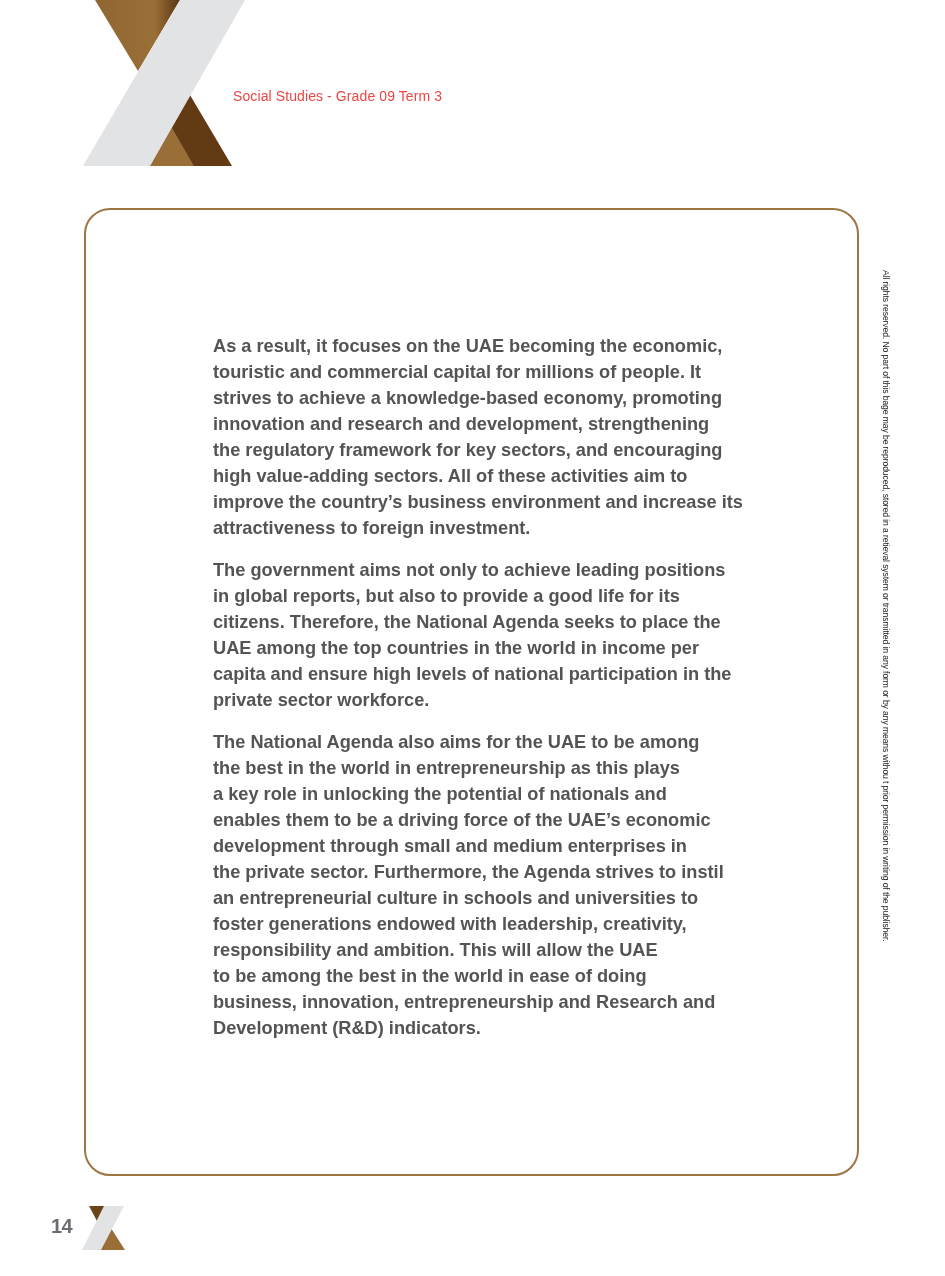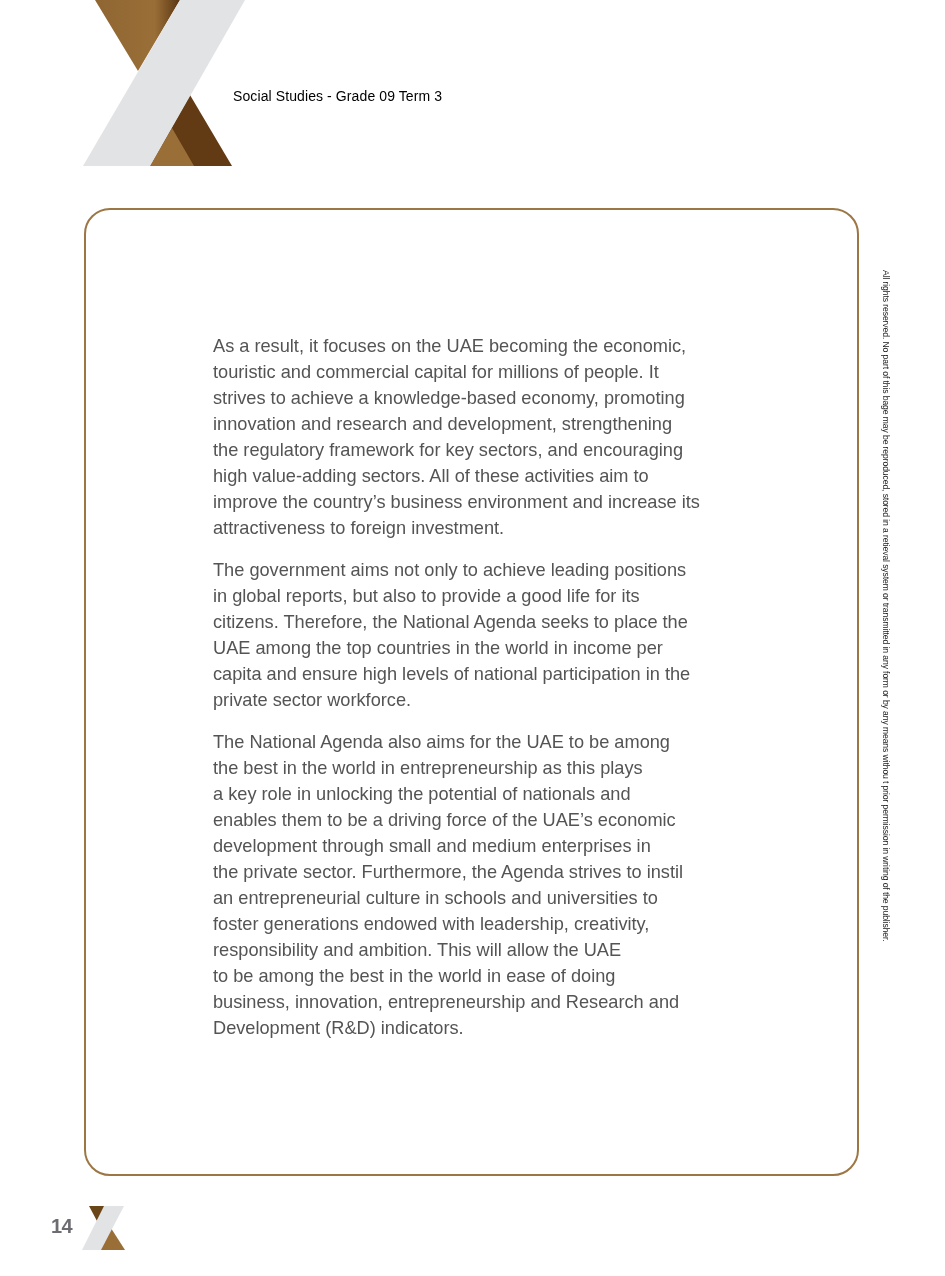--- a/index.html
+++ b/index.html
@@ -19,21 +19,21 @@
       left: 0;
       top: 0;
       width: 260px;
       height: 170px;
     }
     .header-title {
       position: absolute;
       left: 233px;
       top: 88px;
       font-size: 14px;
-      color: #000000;
+      color: #ef4444;
       letter-spacing: 0.1px;
       white-space: nowrap;
     }
     .content-box {
       position: absolute;
       left: 84px;
       top: 208px;
       width: 775px;
       height: 968px;
       border: 2px solid #9c7745;
@@ -45,20 +45,21 @@
       left: 213px;
       top: 333px;
       width: 530px;
       font-size: 18.2px;
       line-height: 26px;
       color: #545454;
     }
     .body-text p {
       margin: 0 0 16px 0;
       white-space: pre-line;
+      font-weight: bold;
     }
     .rights-text {
       position: absolute;
       left: 880px;
       top: 270px;
       width: 740px;
       height: 12px;
       transform-origin: 0 0;
       transform: translate(12px, 0) rotate(90deg);
       font-size: 8.6px;

